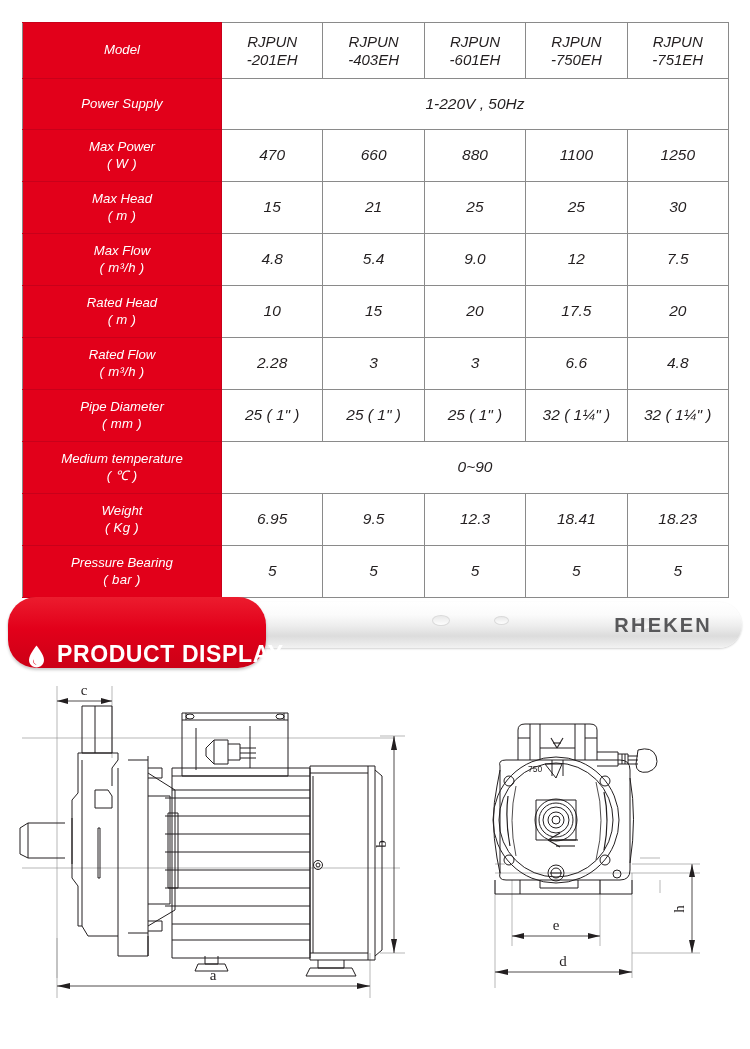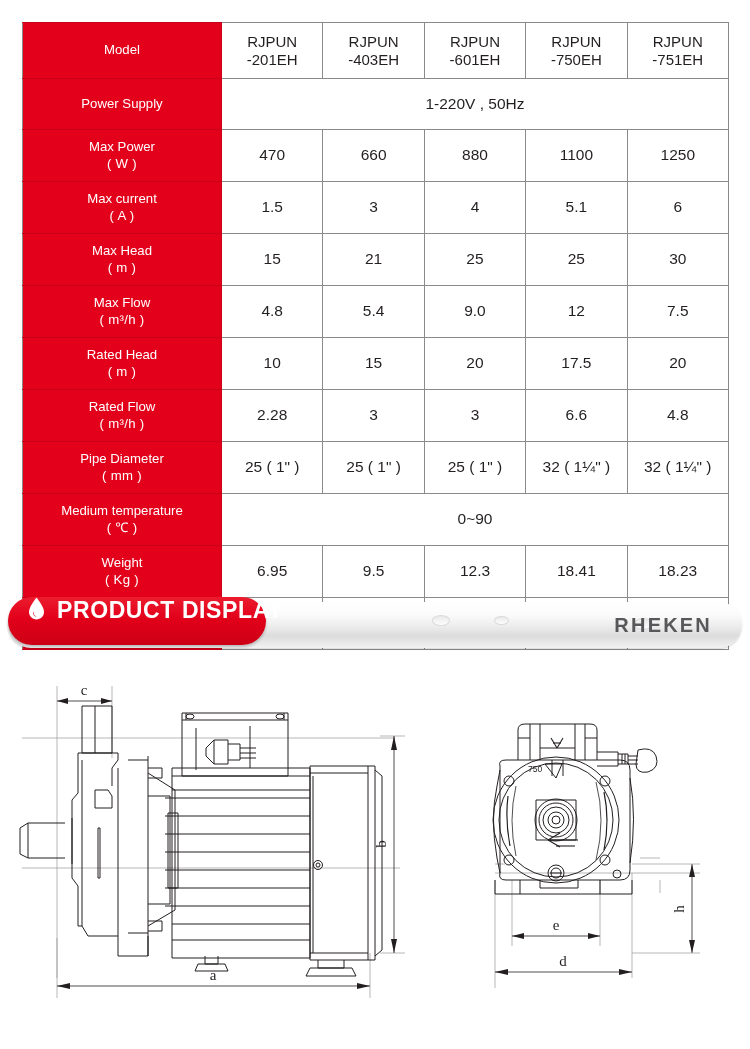--- a/index.html
+++ b/index.html
@@ -14,20 +14,21 @@
     font-family: "Liberation Sans", sans-serif;
     overflow: hidden;
   }
 
   
   .spec-table-wrap {
     position: absolute;
     left: 22px;
     top: 22px;
     width: 686px;
+    font-style: italic;
   }
   table.spec {
     border-collapse: collapse;
     width: 686px;
     table-layout: fixed;
   }
   table.spec td {
     border: 1px solid #8a8a8a;
     text-align: center;
     vertical-align: middle;
@@ -86,26 +87,26 @@
     border: 1px solid #dadada;
   }
   .bub1 { width: 16px; height: 9px;  left: 424px; top: 13px; }
   .bub2 { width: 13px; height: 7px;  left: 486px; top: 14px; }
   .bub3 { width: 17px; height: 10px; left: 626px; top: 16px; }
   .banner-pill {
     position: absolute;
     left: 8px;
     top: 0px;
     width: 258px;
-    height: 48px;
+    height: 71px;
     border-radius: 28px;
     background: linear-gradient(to bottom, #ec1c2e 0%, #e2001a 45%, #cc0016 100%);
     box-shadow: 0 2px 3px rgba(0,0,0,0.22);
     display: flex;
-    align-items: flex-start;
+    align-items: flex-end;
     padding-left: 20px;
     box-sizing: border-box;
   }
   .drop-icon {
     width: 17px;
     height: 23px;
     flex: none;
     margin-right: 12px;
   }
   .banner-title {
@@ -181,31 +182,20 @@
           <span>Max Power</span>
           <span class="unit">( W )</span>
         </td>
         <td>470</td>
         <td>660</td>
         <td>880</td>
         <td>1100</td>
         <td>1250</td>
       </tr>
 
-      <tr class="r-tall">
-        <td class="rowhead">
-          <span>Max current</span>
-          <span class="unit">( A )</span>
-        </td>
-        <td>1.5</td>
-        <td>3</td>
-        <td>4</td>
-        <td>5.1</td>
-        <td>6</td>
-      </tr>
 
       <tr class="r-tall">
         <td class="rowhead">
           <span>Max Head</span>
           <span class="unit">( m )</span>
         </td>
         <td>15</td>
         <td>21</td>
         <td>25</td>
         <td>25</td>

